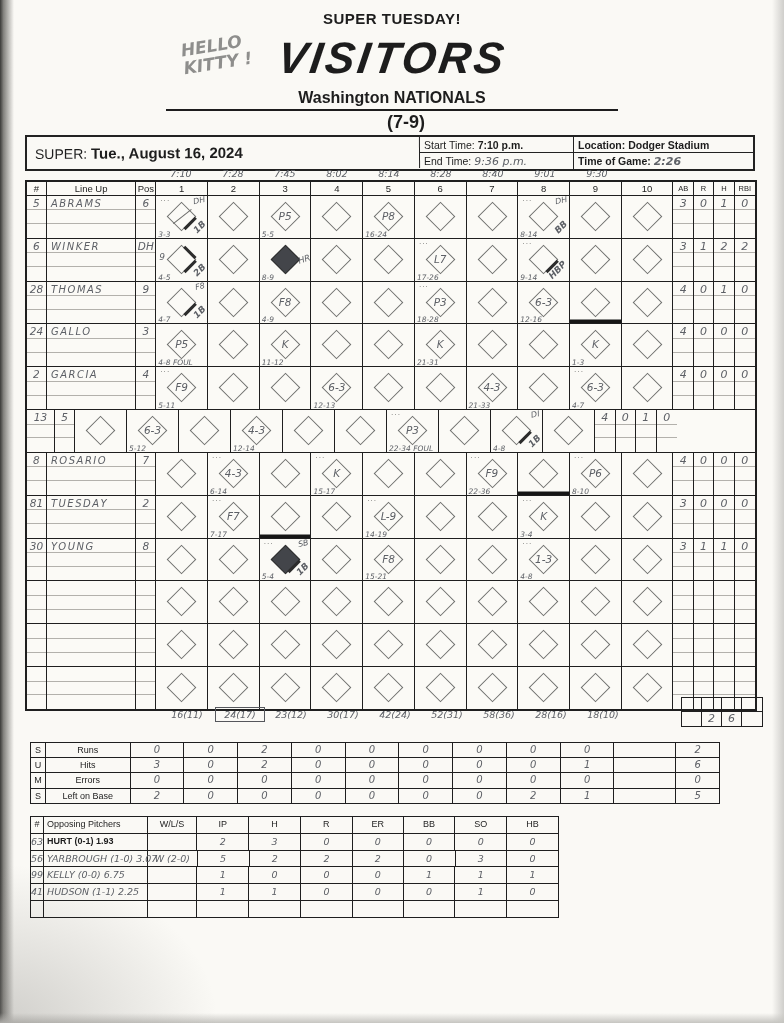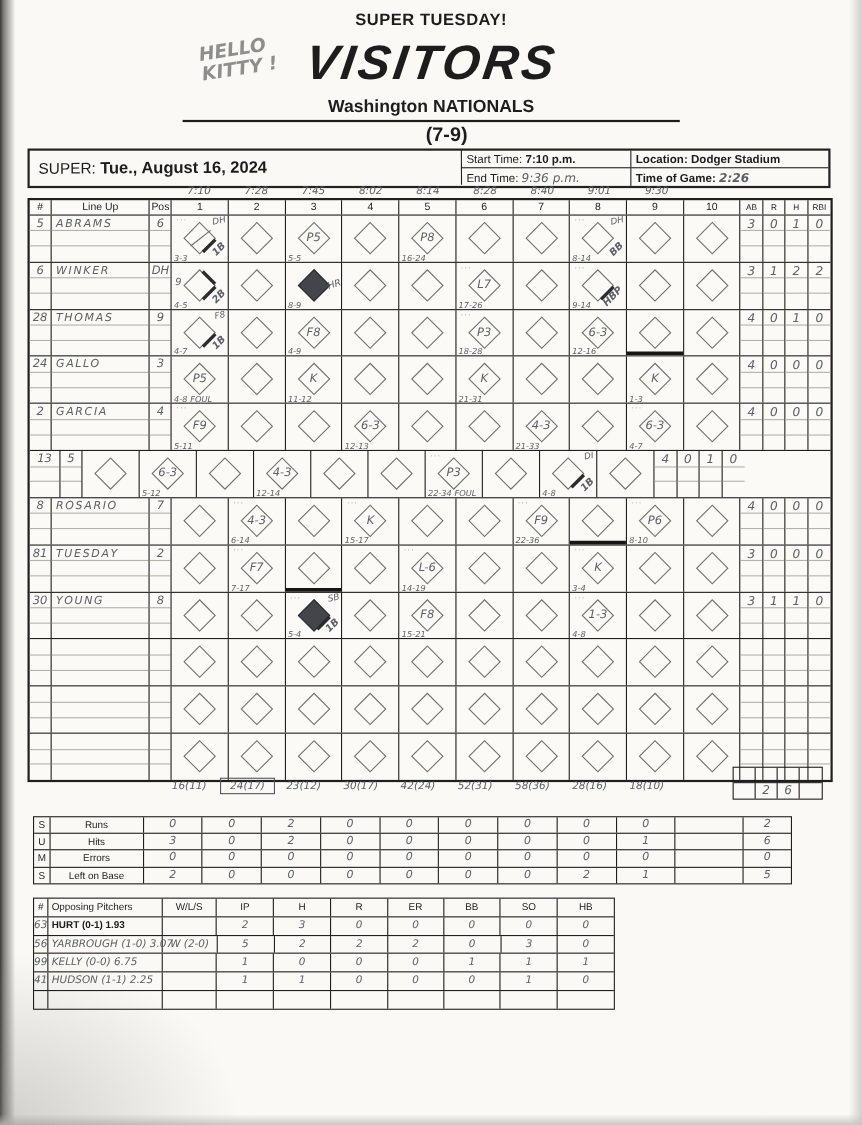--- a/index.html
+++ b/index.html
@@ -55,21 +55,21 @@
   .a-tr{right:2px;top:0px;font-size:8px;transform:rotate(-12deg);}
   .a-rt{right:0px;top:15px;font-size:8.5px;transform:rotate(-18deg);}
   .a-br{right:1px;bottom:6px;font-size:9px;font-weight:bold;transform:rotate(-45deg);}
   .a-bl{left:2px;bottom:-1px;font-size:7.5px;z-index:3;}
   .a-lt{left:3px;top:13px;font-size:9px;}
   .a-dots{left:4px;top:1px;font-size:7px;letter-spacing:1px;color:#7a7a78;}
   .hbr{position:absolute;left:26px;top:26px;width:16px;height:2.6px;background:#2c2c2c;transform:rotate(-45deg);}
   .htr{position:absolute;left:26px;top:12px;width:16px;height:2.6px;background:#2c2c2c;transform:rotate(45deg);}
   .slash{position:absolute;left:15px;top:20px;width:23px;height:1.4px;background:#6b6b69;transform:rotate(-38deg);}
   
-  .counts{position:absolute;left:16px;top:697px;width:732px;height:32px;text-decoration:underline;}
+  .counts{position:absolute;left:31px;top:697px;width:732px;height:32px;text-decoration:underline;}
   .cnt{position:absolute;top:12px;font-size:9.5px;text-align:center;width:52px;}
   .cnt.boxed{border:1.2px solid #55575c;top:10px;width:48px;padding:1px 0;}
   .tbox{position:absolute;right:0;top:0;width:82px;height:30px;border:1.5px solid #1f1f1f;box-sizing:border-box;display:grid;grid-template-columns:repeat(4,1fr);grid-template-rows:1fr 1fr;}
   .tbox div{border-right:1px solid #1f1f1f;border-bottom:1px solid #1f1f1f;box-sizing:border-box;font-size:11px;text-align:center;line-height:13px;}
   .tbox div:nth-child(4n){border-right:none;}
   .tbox div:nth-child(n+5){border-bottom:none;}
   
   .summary{position:absolute;left:30px;top:742px;width:690px;border:1.5px solid #1f1f1f;box-sizing:border-box;}
   .s-row{display:flex;height:14.2px;border-bottom:1px solid #1f1f1f;}
   .s-row:last-child{border-bottom:none;}
@@ -622,21 +622,21 @@
         </div>
         <div class="gc icell ub">
           <div class="dia"></div>
         </div>
         <div class="gc icell">
           <div class="dia"></div>
         </div>
         <div class="gc icell">
           <div class="dia"></div>
           <span class="ann a-dots">···</span>
-          <span class="ann a-c hw">L-6</span>
+          <span class="ann a-c hw">L-9</span>
           <span class="ann a-bl hw">14-19</span>
         </div>
         <div class="gc icell">
           <div class="dia"></div>
         </div>
         <div class="gc icell">
           <div class="dia"></div>
         </div>
         <div class="gc icell">
           <div class="dia"></div>

